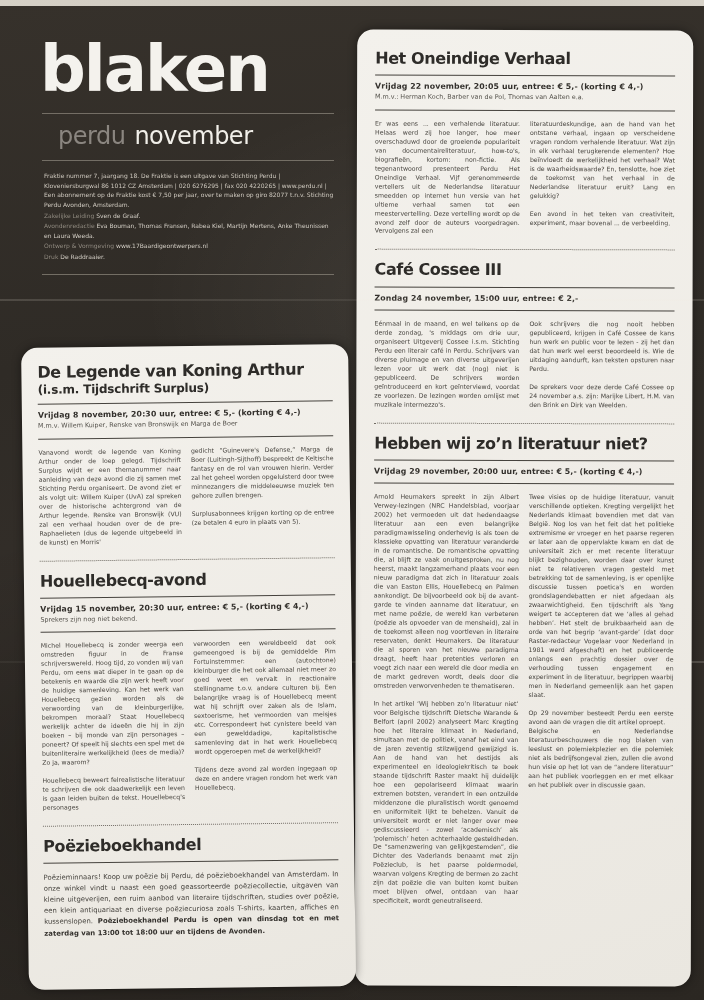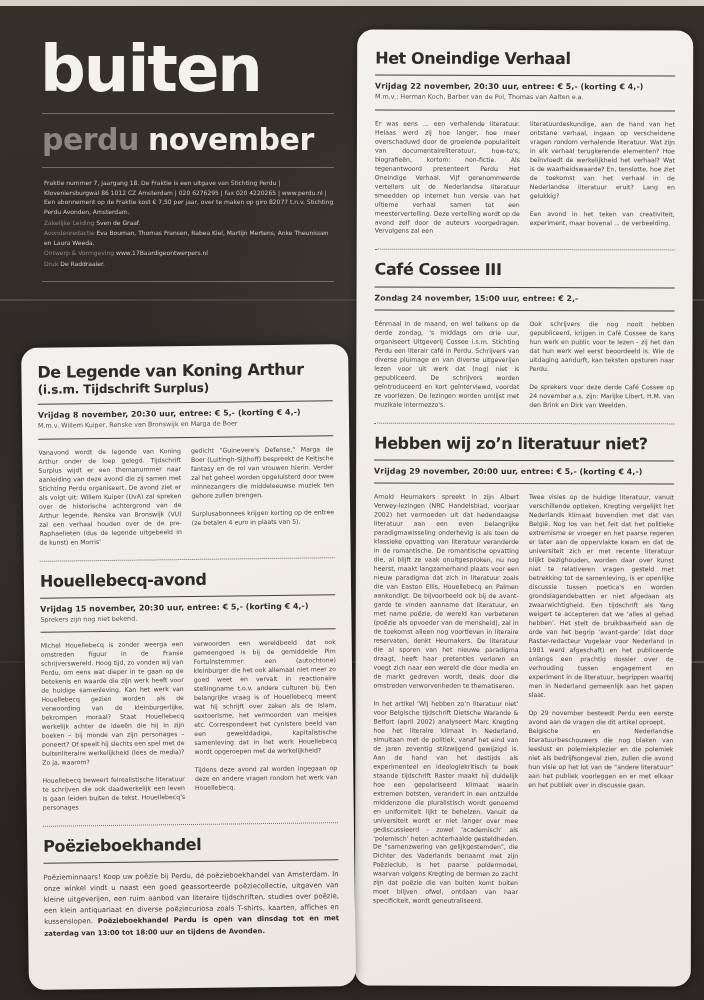--- a/index.html
+++ b/index.html
@@ -14,21 +14,21 @@
   .scan-edge-top { position:absolute; top:0; left:0; right:0; height:6px;
     background:linear-gradient(90deg,#d6d1c7,#c9c4ba 60%,#d8d3c9); z-index:6; }
   .crease { position:absolute; left:0; right:0; height:2px; z-index:5; pointer-events:none; }
   .crease.c1 { top:299px; background:linear-gradient(90deg, rgba(240,234,222,0.16), rgba(240,234,222,0.07) 55%, rgba(240,234,222,0.13)); }
   .crease.c2 { top:661px; background:linear-gradient(90deg, rgba(240,234,222,0.05), rgba(240,234,222,0.10) 80%, rgba(240,234,222,0.18)); }
 
   
   .masthead { position:absolute; left:40px; top:36px; width:300px; z-index:2; }
   .logo { font-size:64px; font-weight:bold; color:#f4f2ed; letter-spacing:-2px; line-height:1.05; }
   .mast-rule { border:none; border-top:1px solid #8a847a; opacity:.75; margin:10px 0 8px 2px; width:292px; }
-  .subtitle { font-size:30px; font-weight:bold; letter-spacing:-0.5px; margin-left:2px; }
+  .subtitle { font-size:24px; font-weight:normal; letter-spacing:-0.5px; margin-left:18px; }
   .subtitle .w1 { color:#8b8680; margin-right:9px; }
   .subtitle .w2 { color:#f1efe9; }
   .colophon { margin:10px 0 0 4px; width:292px; color:#cfc9bf; font-size:6px; line-height:1.6; }
   .colophon p { margin:0 0 1px 0; }
   .credit-row { margin:0; }
   .credit-row .lbl { color:#8f897f; }
   .credit-row .val { color:#d3cec5; }
   .mast-rule.bottom { margin-top:12px; }
 
   
@@ -51,42 +51,42 @@
 </style>
 </head>
 <body>
 
 <div class="page">
   <div class="scan-edge-top"></div>
   <div class="crease c1"></div>
   <div class="crease c2"></div>
 
   <header class="masthead">
-    <div class="logo">buiten</div>
+    <div class="logo">blaken</div>
     <hr class="mast-rule">
     <div class="subtitle">
       <span class="w1">perdu</span><span class="w2">november</span>
     </div>
     <hr class="mast-rule">
     <div class="colophon">
       <p>Fraktie nummer 7, jaargang 18. De Fraktie is een uitgave van Stichting Perdu | Kloveniersburgwal 86 1012 CZ Amsterdam | 020 6276295 | fax 020 4220265 | www.perdu.nl | Een abonnement op de Fraktie kost € 7,50 per jaar, over te maken op giro 82077 t.n.v. Stichting Perdu Avonden, Amsterdam.</p>
       <p class="credit-row"><span class="lbl">Zakelijke Leiding</span> <span class="val">Sven de Graaf.</span></p>
       <p class="credit-row"><span class="lbl">Avondenredactie</span> <span class="val">Eva Bouman, Thomas Fransen, Rabea Kiel, Martijn Mertens, Anke Theunissen en Laura Weeda.</span></p>
       <p class="credit-row"><span class="lbl">Ontwerp &amp; Vormgeving</span> <span class="val">www.17Baardigeontwerpers.nl</span></p>
       <p class="credit-row"><span class="lbl">Druk</span> <span class="val">De Raddraaier.</span></p>
     </div>
     <hr class="mast-rule bottom">
   </header>
 
   <article class="card card-right">
 
     <section>
       <h2 class="sec-title">Het Oneindige Verhaal</h2>
       <hr class="rule">
-      <p class="info">Vrijdag 22 november, 20:30 uur, entree: € 5,- (korting € 4,-)</p>
+      <p class="info">Vrijdag 22 november, 20:05 uur, entree: € 5,- (korting € 4,-)</p>
       <p class="credits">M.m.v.: Herman Koch, Barber van de Pol, Thomas van Aalten e.a.</p>
       <hr class="rule thin">
       <div class="cols">
         <p class="col">Er was eens ... een verhalende literatuur. Helaas werd zij hoe langer, hoe meer overschaduwd door de groeiende populariteit van documentaireliteratuur, how-to's, biografieën, kortom: non-fictie. Als tegenantwoord presenteert Perdu Het Oneindige Verhaal. Vijf gerenommeerde vertellers uit de Nederlandse literatuur smeedden op internet hun versie van het ultieme verhaal samen tot een meestervertelling. Deze vertelling wordt op de avond zelf door de auteurs voorgedragen. Vervolgens zal een</p>
         <p class="col">literatuurdeskundige, aan de hand van het ontstane verhaal, ingaan op verscheidene vragen rondom verhalende literatuur. Wat zijn in elk verhaal terugkerende elementen? Hoe beïnvloedt de werkelijkheid het verhaal? Wat is de waarheidswaarde? En, tenslotte, hoe ziet de toekomst van het verhaal in de Nederlandse literatuur eruit? Lang en gelukkig?
 
 Een avond in het teken van creativiteit, experiment, maar bovenal ... de verbeelding.</p>
       </div>
     </section>
 

